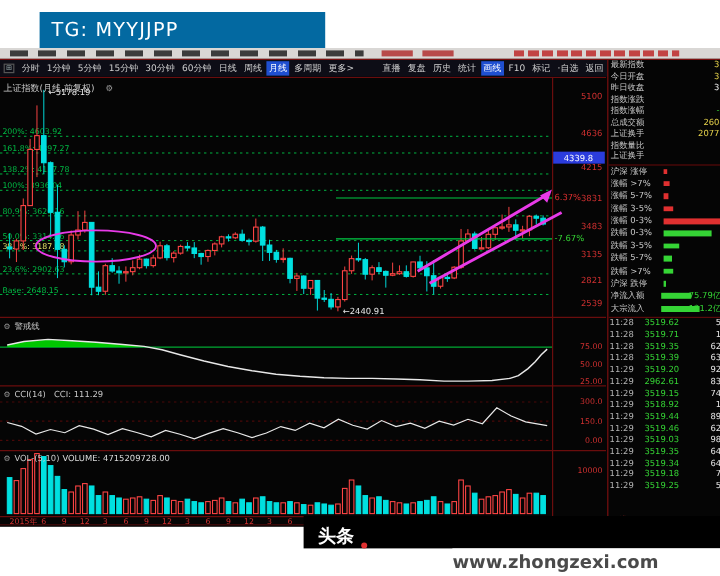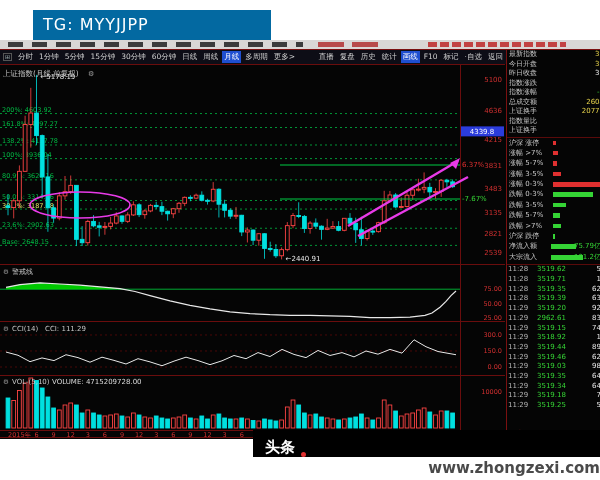--- a/index.html
+++ b/index.html
@@ -50,21 +50,21 @@
   .t-vol{position:absolute;right:0;color:#e8e8e8}
   .sb-sep{border-top:1px solid #5a0a0a;margin:1px 0 0 0}
   .monthline{left:508px;top:379px;color:#e03030;font-size:7.5px}
   
   .wm-black{left:253px;top:430px;width:347px;height:27px;background:#000;z-index:30;
             display:flex;align-items:flex-end;padding-left:12px;box-sizing:border-box}
   .wm-black .brand{color:#fff;font-size:15px;font-weight:bold}
   .wm-black .dot{width:5px;height:5px;border-radius:50%;background:#e03030;margin:0 6px;display:inline-block}
   .wm-black .handle{color:#fff;font-size:14px}
   .wm-white{left:377px;top:457px;width:223px;height:23px;background:#fff;z-index:31;
-            text-align:right;line-height:23px;color:#4a4a4a;font-size:15px;font-weight:bold}
+            text-align:left;line-height:23px;color:#4a4a4a;font-size:15px;font-weight:bold}
 </style>
 </head>
 <body>
 
 <div class="abs tg-box">TG: MYYJJPP</div>
 
 <div class="abs menubar">
   <div class="abs mb-items"></div>
   <div class="abs mb-red1"></div>
   <div class="abs mb-red2"></div>

